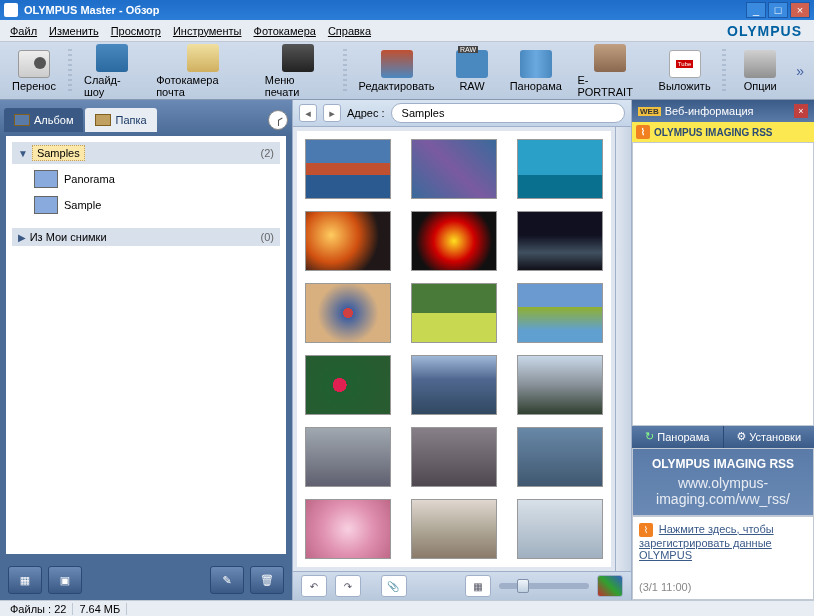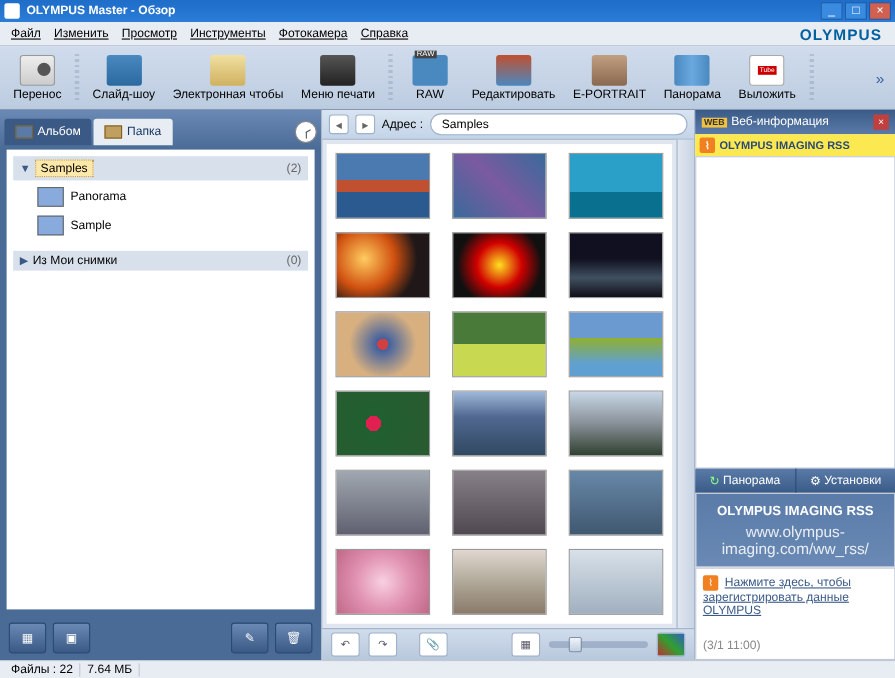--- a/index.html
+++ b/index.html
@@ -122,52 +122,56 @@
       </div>
       <span>Перенос</span>
     </div>
   <div class="toolsep"></div>
   <div class="toolbtn">
       <div class="ticon" style="background:linear-gradient(#4a88c0,#2a6aa0);"></div>
       <span>Слайд-шоу</span>
     </div>
   <div class="toolbtn">
       <div class="ticon" style="background:linear-gradient(#f0e0a0,#d0b060);"></div>
-      <span>Электронная чтобы</span>
+      <span>Фотокамера почта</span>
     </div>
   <div class="toolbtn">
       <div class="ticon" style="background:linear-gradient(#555,#222);"></div>
       <span>Меню печати</span>
     </div>
   <div class="toolsep"></div>
   <div class="toolbtn">
+      <div class="ticon" style="background:linear-gradient(#c05030,#4a88c0);"></div>
+      <span>Редактировать</span>
+    </div>
+  <div class="toolbtn">
       <div class="ticon" style="background:#4a88c0;position:relative;">
         <div style="position:absolute;top:-4px;left:2px;background:#444;color:#fff;font-size:7px;padding:0 2px;">RAW</div>
       </div>
       <span>RAW</span>
     </div>
   <div class="toolbtn">
-      <div class="ticon" style="background:linear-gradient(#c05030,#4a88c0);"></div>
-      <span>Редактировать</span>
+      <div class="ticon" style="background:linear-gradient(90deg,#4a88c0,#6aa8e0,#4a88c0);"></div>
+      <span>Панорама</span>
     </div>
   <div class="toolbtn">
       <div class="ticon" style="background:linear-gradient(#c0a080,#8a6850);"></div>
       <span>E-PORTRAIT</span>
     </div>
   <div class="toolbtn">
-      <div class="ticon" style="background:linear-gradient(90deg,#4a88c0,#6aa8e0,#4a88c0);"></div>
-      <span>Панорама</span>
-    </div>
-  <div class="toolbtn">
       <div class="ticon" style="background:#fff;border:1px solid #aaa;display:flex;align-items:center;justify-content:center;">
         <div style="background:#c00;color:#fff;font-size:6px;padding:1px 2px;">Tube</div>
       </div>
       <span>Выложить</span>
     </div>
   <div class="toolsep"></div>
+  <div class="toolbtn">
+      <div class="ticon" style="background:linear-gradient(#d0d0d0,#909090);"></div>
+      <span>Опции</span>
+    </div>
   <div class="toolchev">»</div>
 </div>
 
 <div class="main">
   <div class="leftpanel">
     <div class="tabs">
       <div class="tab">
           <div class="ico" style="background:#5a7aa8;"></div>
           <span>Альбом</span>
         </div>

